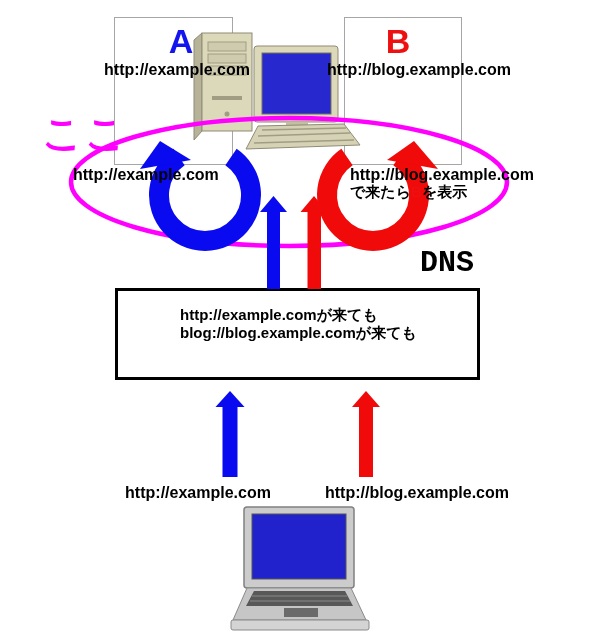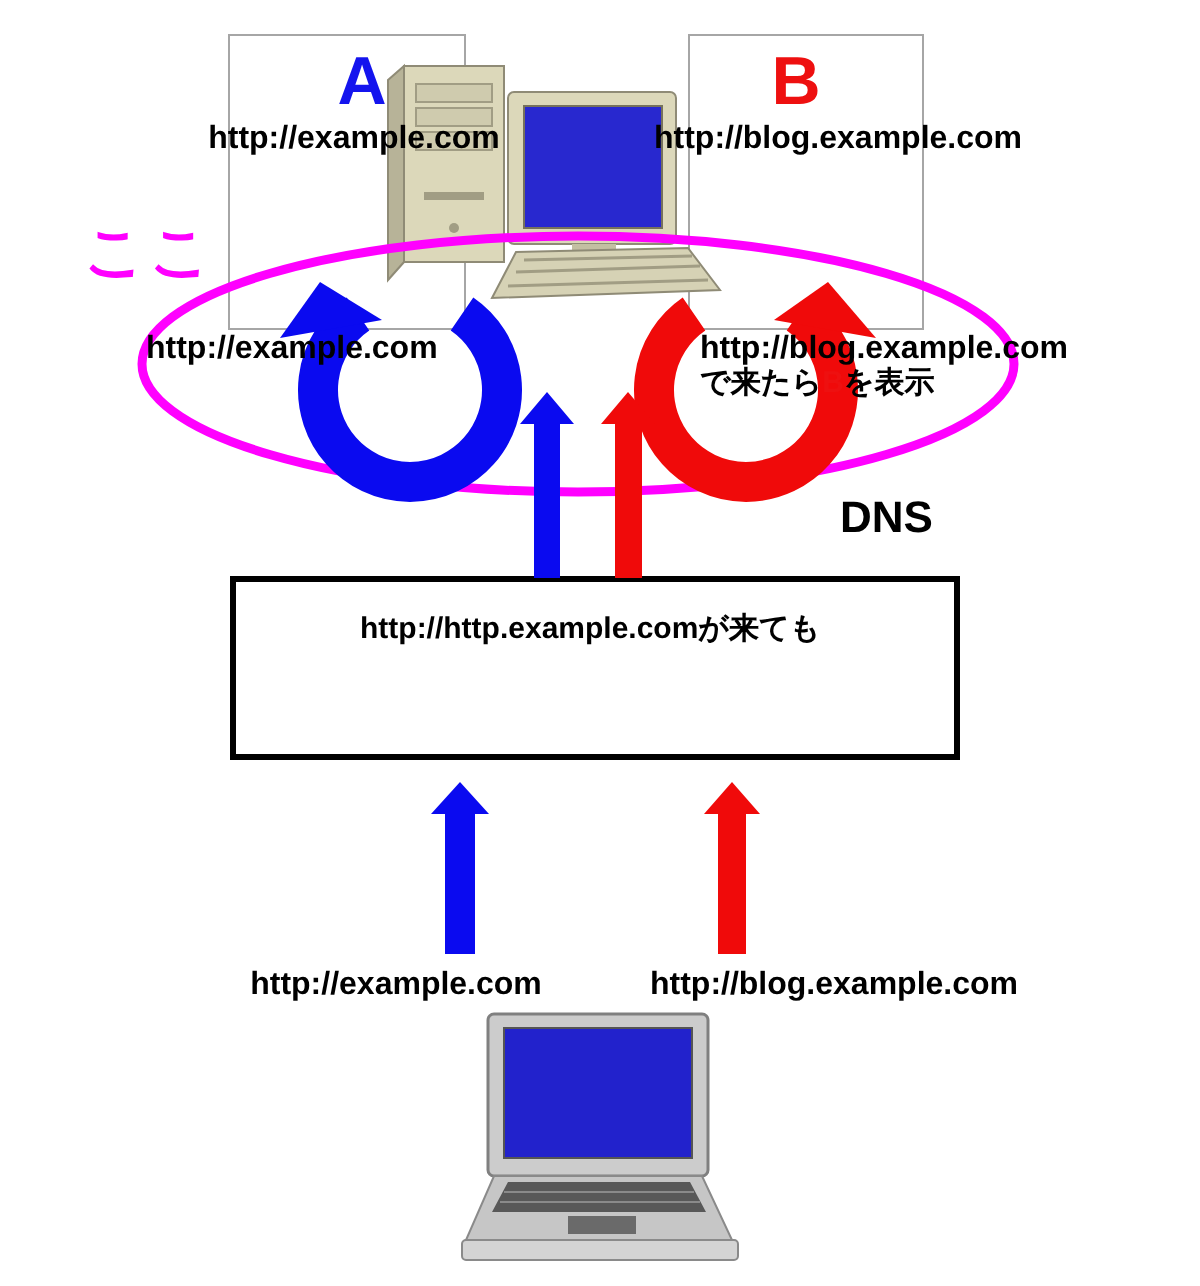--- a/index.html
+++ b/index.html
@@ -12,28 +12,28 @@
   .ctr{text-align:center;}
   .svg-layer{position:absolute;left:0;top:0;z-index:2;}
   .z1{z-index:1;}
   .z3{z-index:3;}
   .vbox{border:1px solid #a6a6a6;background:transparent;}
   .title{left:187px;top:12px;width:200px;font-size:28px;}
   .label-a{left:122px;top:22px;width:118px;font-size:34px;color:#1414ee;}
   .label-b{left:339px;top:22px;width:118px;font-size:34px;color:#ee1010;}
   .url-top-a{left:77px;top:61px;width:200px;font-size:16px;}
   .url-top-b{left:319px;top:61px;width:200px;font-size:16px;}
-  .here{left:42px;top:106px;font-size:30px;color:#ff00ff;letter-spacing:2px;}
+  .here{left:42px;top:106px;font-size:40px;color:#ff00ff;letter-spacing:2px;}
   .note{font-size:15px;line-height:17px;font-weight:bold;}
   .note .url-line{font-size:16px;}
   .note-a{left:73px;top:166px;}
   .note-b{left:350px;top:166px;}
   .blue-letter{color:#1414ee;}
   .red-letter{color:#ee1010;}
-  .dns-label{left:420px;top:246px;font-size:22px;}
+  .dns-label{left:420px;top:246px;font-size:30px;font-family:Liberation Mono, monospace;}
   .dns-box{left:115px;top:288px;width:359px;height:86px;border:3px solid #000;background:#fff;}
   .dns-text{left:180px;top:306px;font-size:15px;line-height:18px;font-weight:bold;white-space:nowrap;}
   .url-bot-a{left:98px;top:484px;width:200px;font-size:16px;}
   .url-bot-b{left:317px;top:484px;width:200px;font-size:16px;}
 </style>
 </head>
 <body>
 
 <div class="canvas">
 
@@ -103,19 +103,20 @@
   </div>
 
   <div class="abs z3 note note-b">
     <div class="url-line">http://blog.example.com</div>
     <div><span>で来たら</span><span class="red-letter">B</span><span>を表示</span></div>
   </div>
 
   <div class="abs z3 txt dns-label">DNS</div>
 
   <div class="abs z3 dns-text">
-    <div>http://http.example.comが来ても</div>
+    <div>http://example.comが来ても</div>
+    <div>blog://blog.example.comが来ても</div>
   </div>
 
   <div class="abs z3 txt ctr url-bot-a">http://example.com</div>
   <div class="abs z3 txt ctr url-bot-b">http://blog.example.com</div>
 
 </div>
 
 </body></html>

